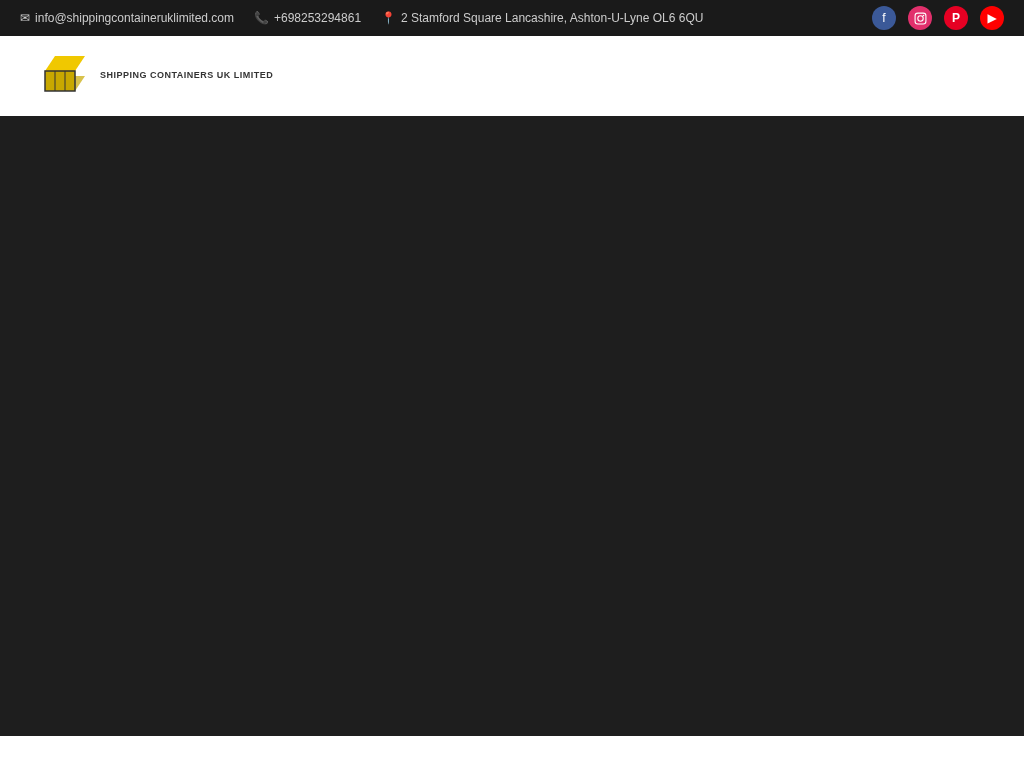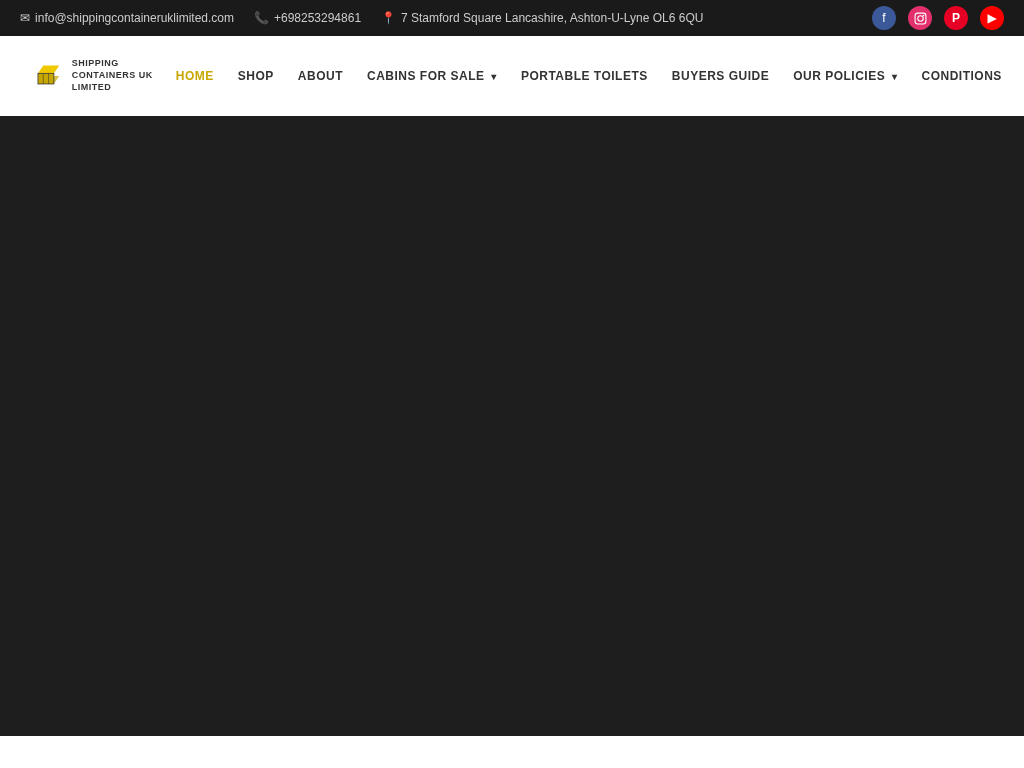--- a/index.html
+++ b/index.html
@@ -115,21 +115,21 @@
     <div class="top-bar-item">
       <span>✉</span>
       <span>info@shippingcontaineruklimited.com</span>
     </div>
     <div class="top-bar-item">
       <span>📞</span>
       <span>+698253294861</span>
     </div>
     <div class="top-bar-item">
       <span>📍</span>
-      <span>7 Stamford Square Lancashire, Ashton-U-Lyne OL6 6QU</span>
+      <span>2 Stamford Square Lancashire, Ashton-U-Lyne OL6 6QU</span>
     </div>
   </div>
   <div class="top-bar-right">
     <div class="social-icon" style="background:#3b5998;">
       <span>f</span>
     </div>
     <div class="social-icon" style="background:#e1306c;">
       <svg width="13" height="13" viewBox="0 0 24 24" fill="white">
           <rect x="2" y="2" width="20" height="20" rx="5" ry="5" stroke="white" stroke-width="2" fill="none"></rect>
           <circle cx="12" cy="12" r="5" stroke="white" stroke-width="2" fill="none"></circle>
@@ -163,30 +163,16 @@
 
         <rect x="10" y="20" width="30" height="20" fill="none" stroke="#333" stroke-width="1.5"></rect>
       </g>
     </svg>
     <div class="logo-text">
       <div>SHIPPING CONTAINERS UK LIMITED</div>
     </div>
   </div>
 
   <nav style="display:flex; flex-direction:column; align-items:flex-start;">
-    <div class="nav-row">
-      <div class="nav-item active">HOME</div>
-      <div class="nav-item">SHOP</div>
-      <div class="nav-item">ABOUT</div>
-      <div class="nav-item">
-        CABINS FOR SALE <span class="dropdown-arrow">▾</span>
-      </div>
-      <div class="nav-item">PORTABLE TOILETS</div>
-      <div class="nav-item">BUYERS GUIDE</div>
-      <div class="nav-item">
-        OUR POLICIES <span class="dropdown-arrow">▾</span>
-      </div>
-      <div class="nav-item">CONDITIONS</div>
-    </div>
   </nav>
 </div>
 
 <div class="main-content"></div>
 
 </body></html>

